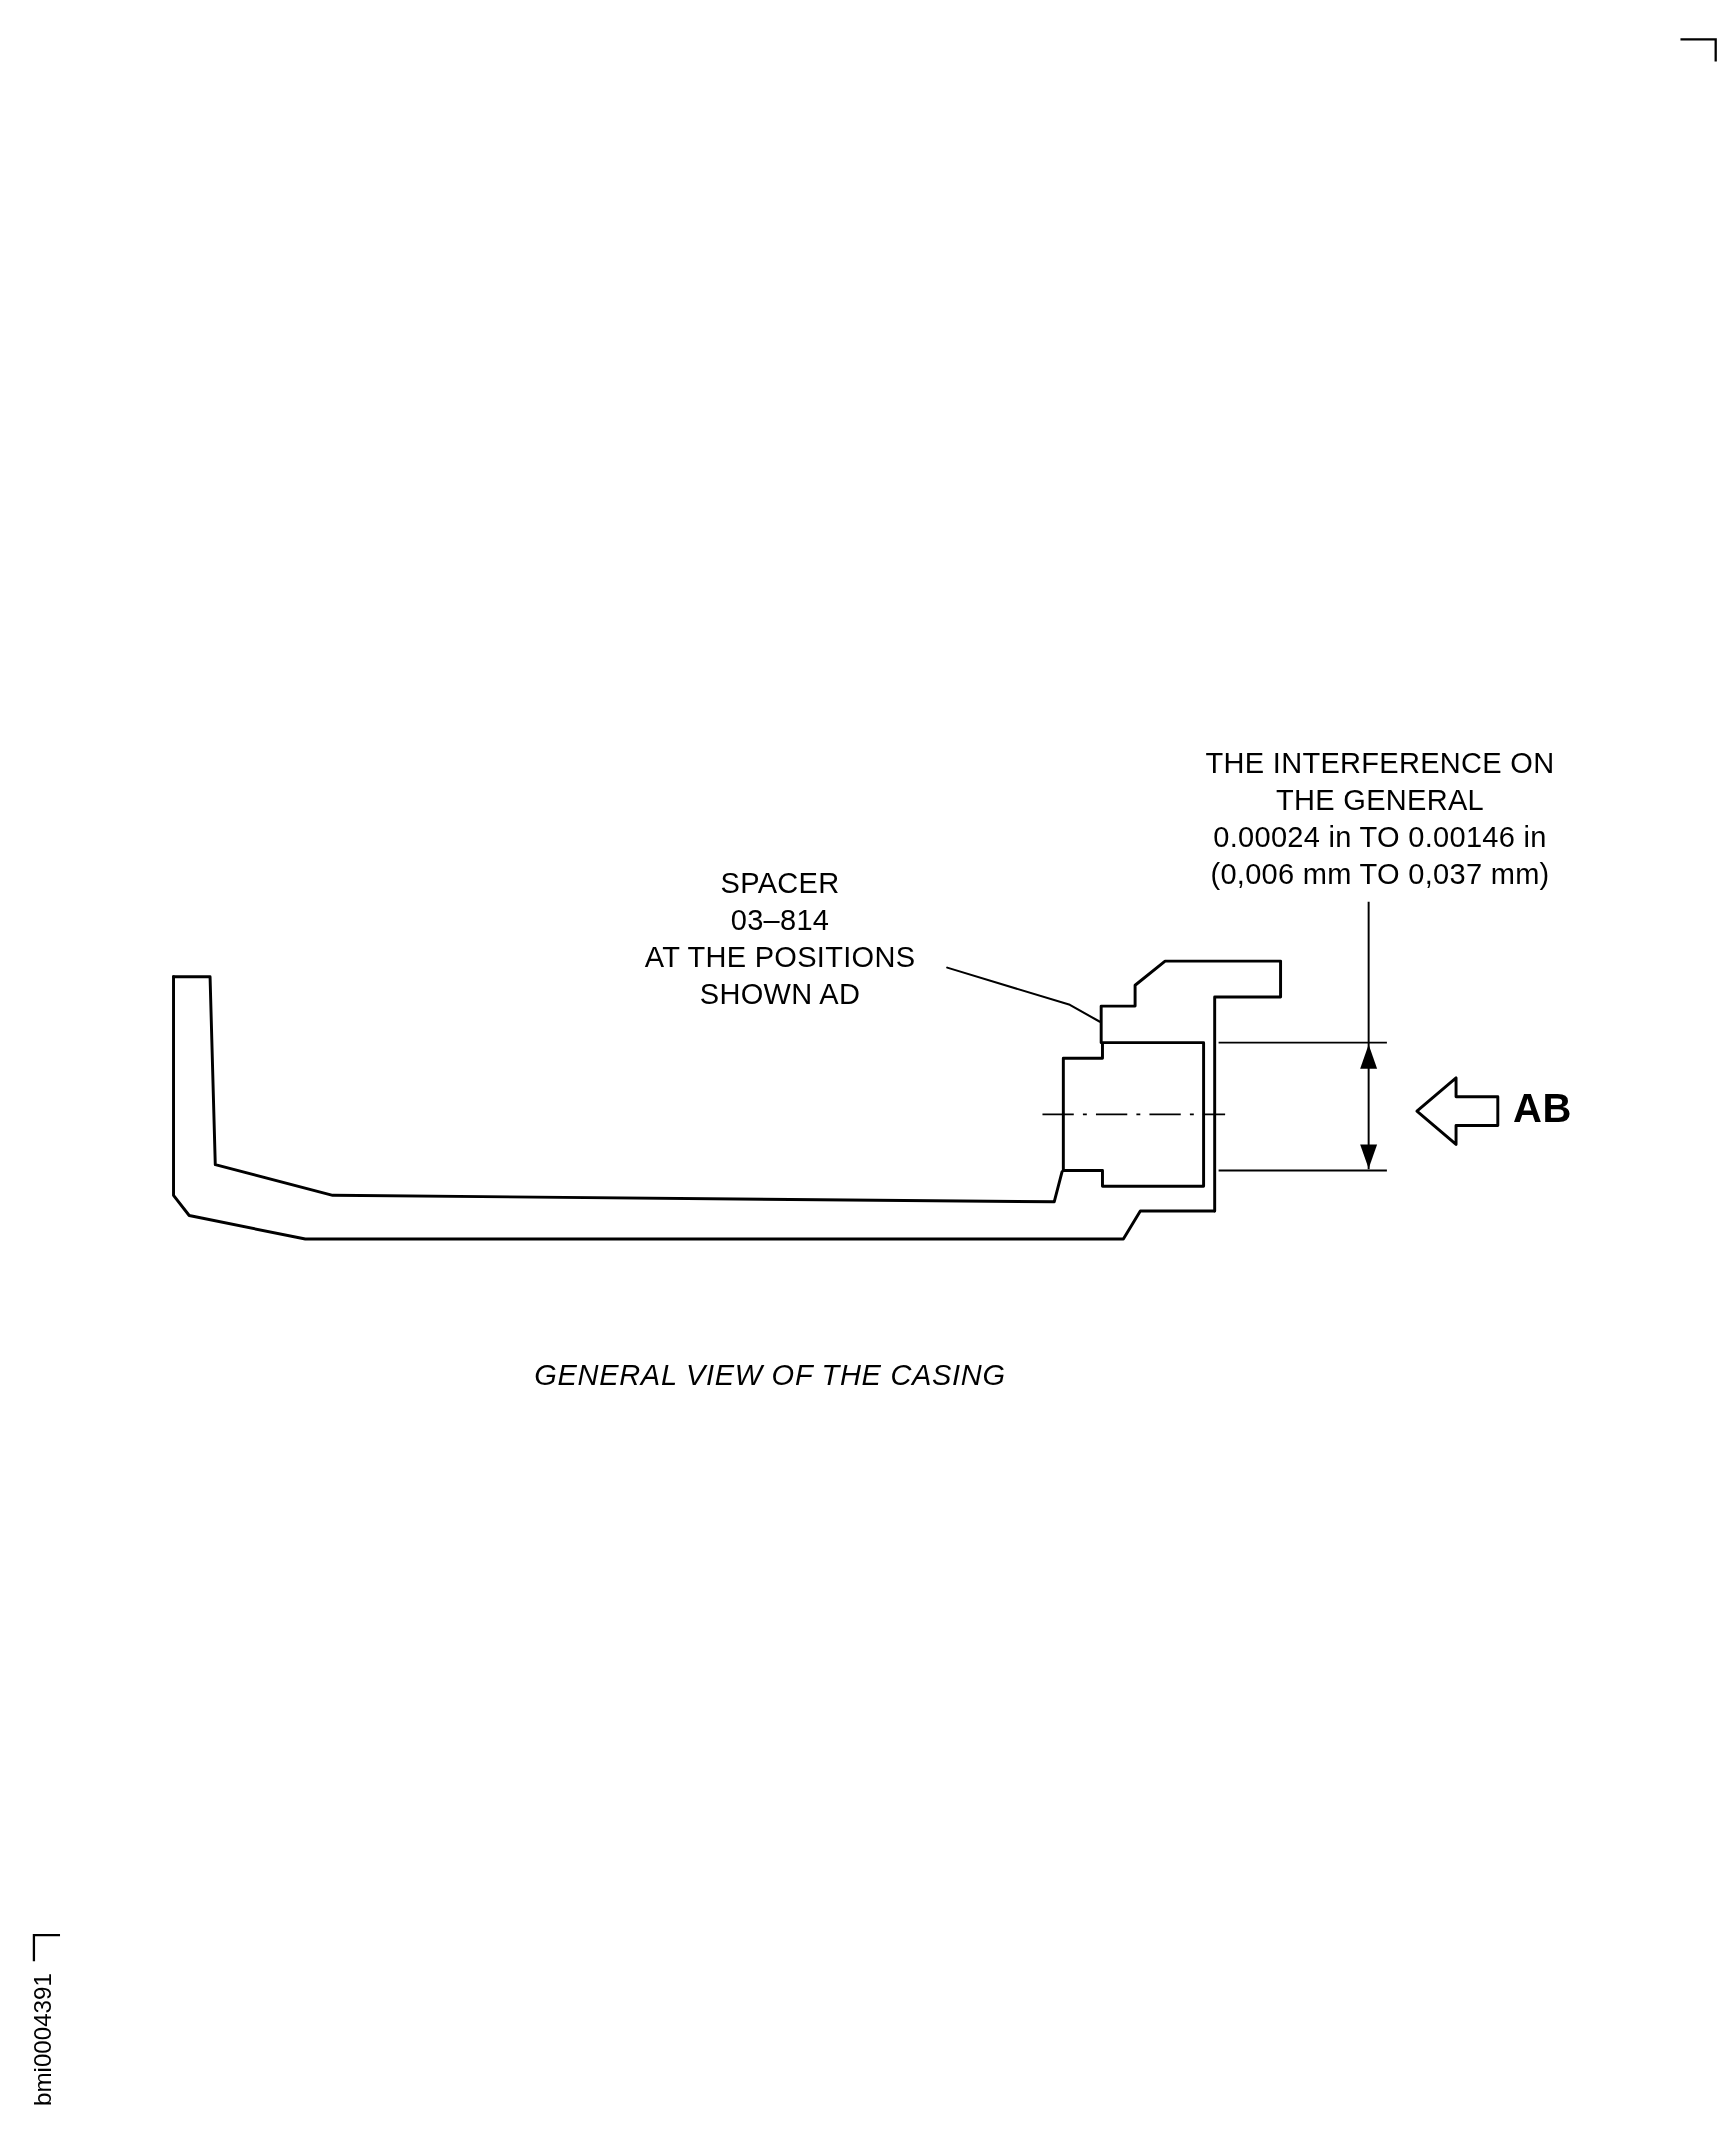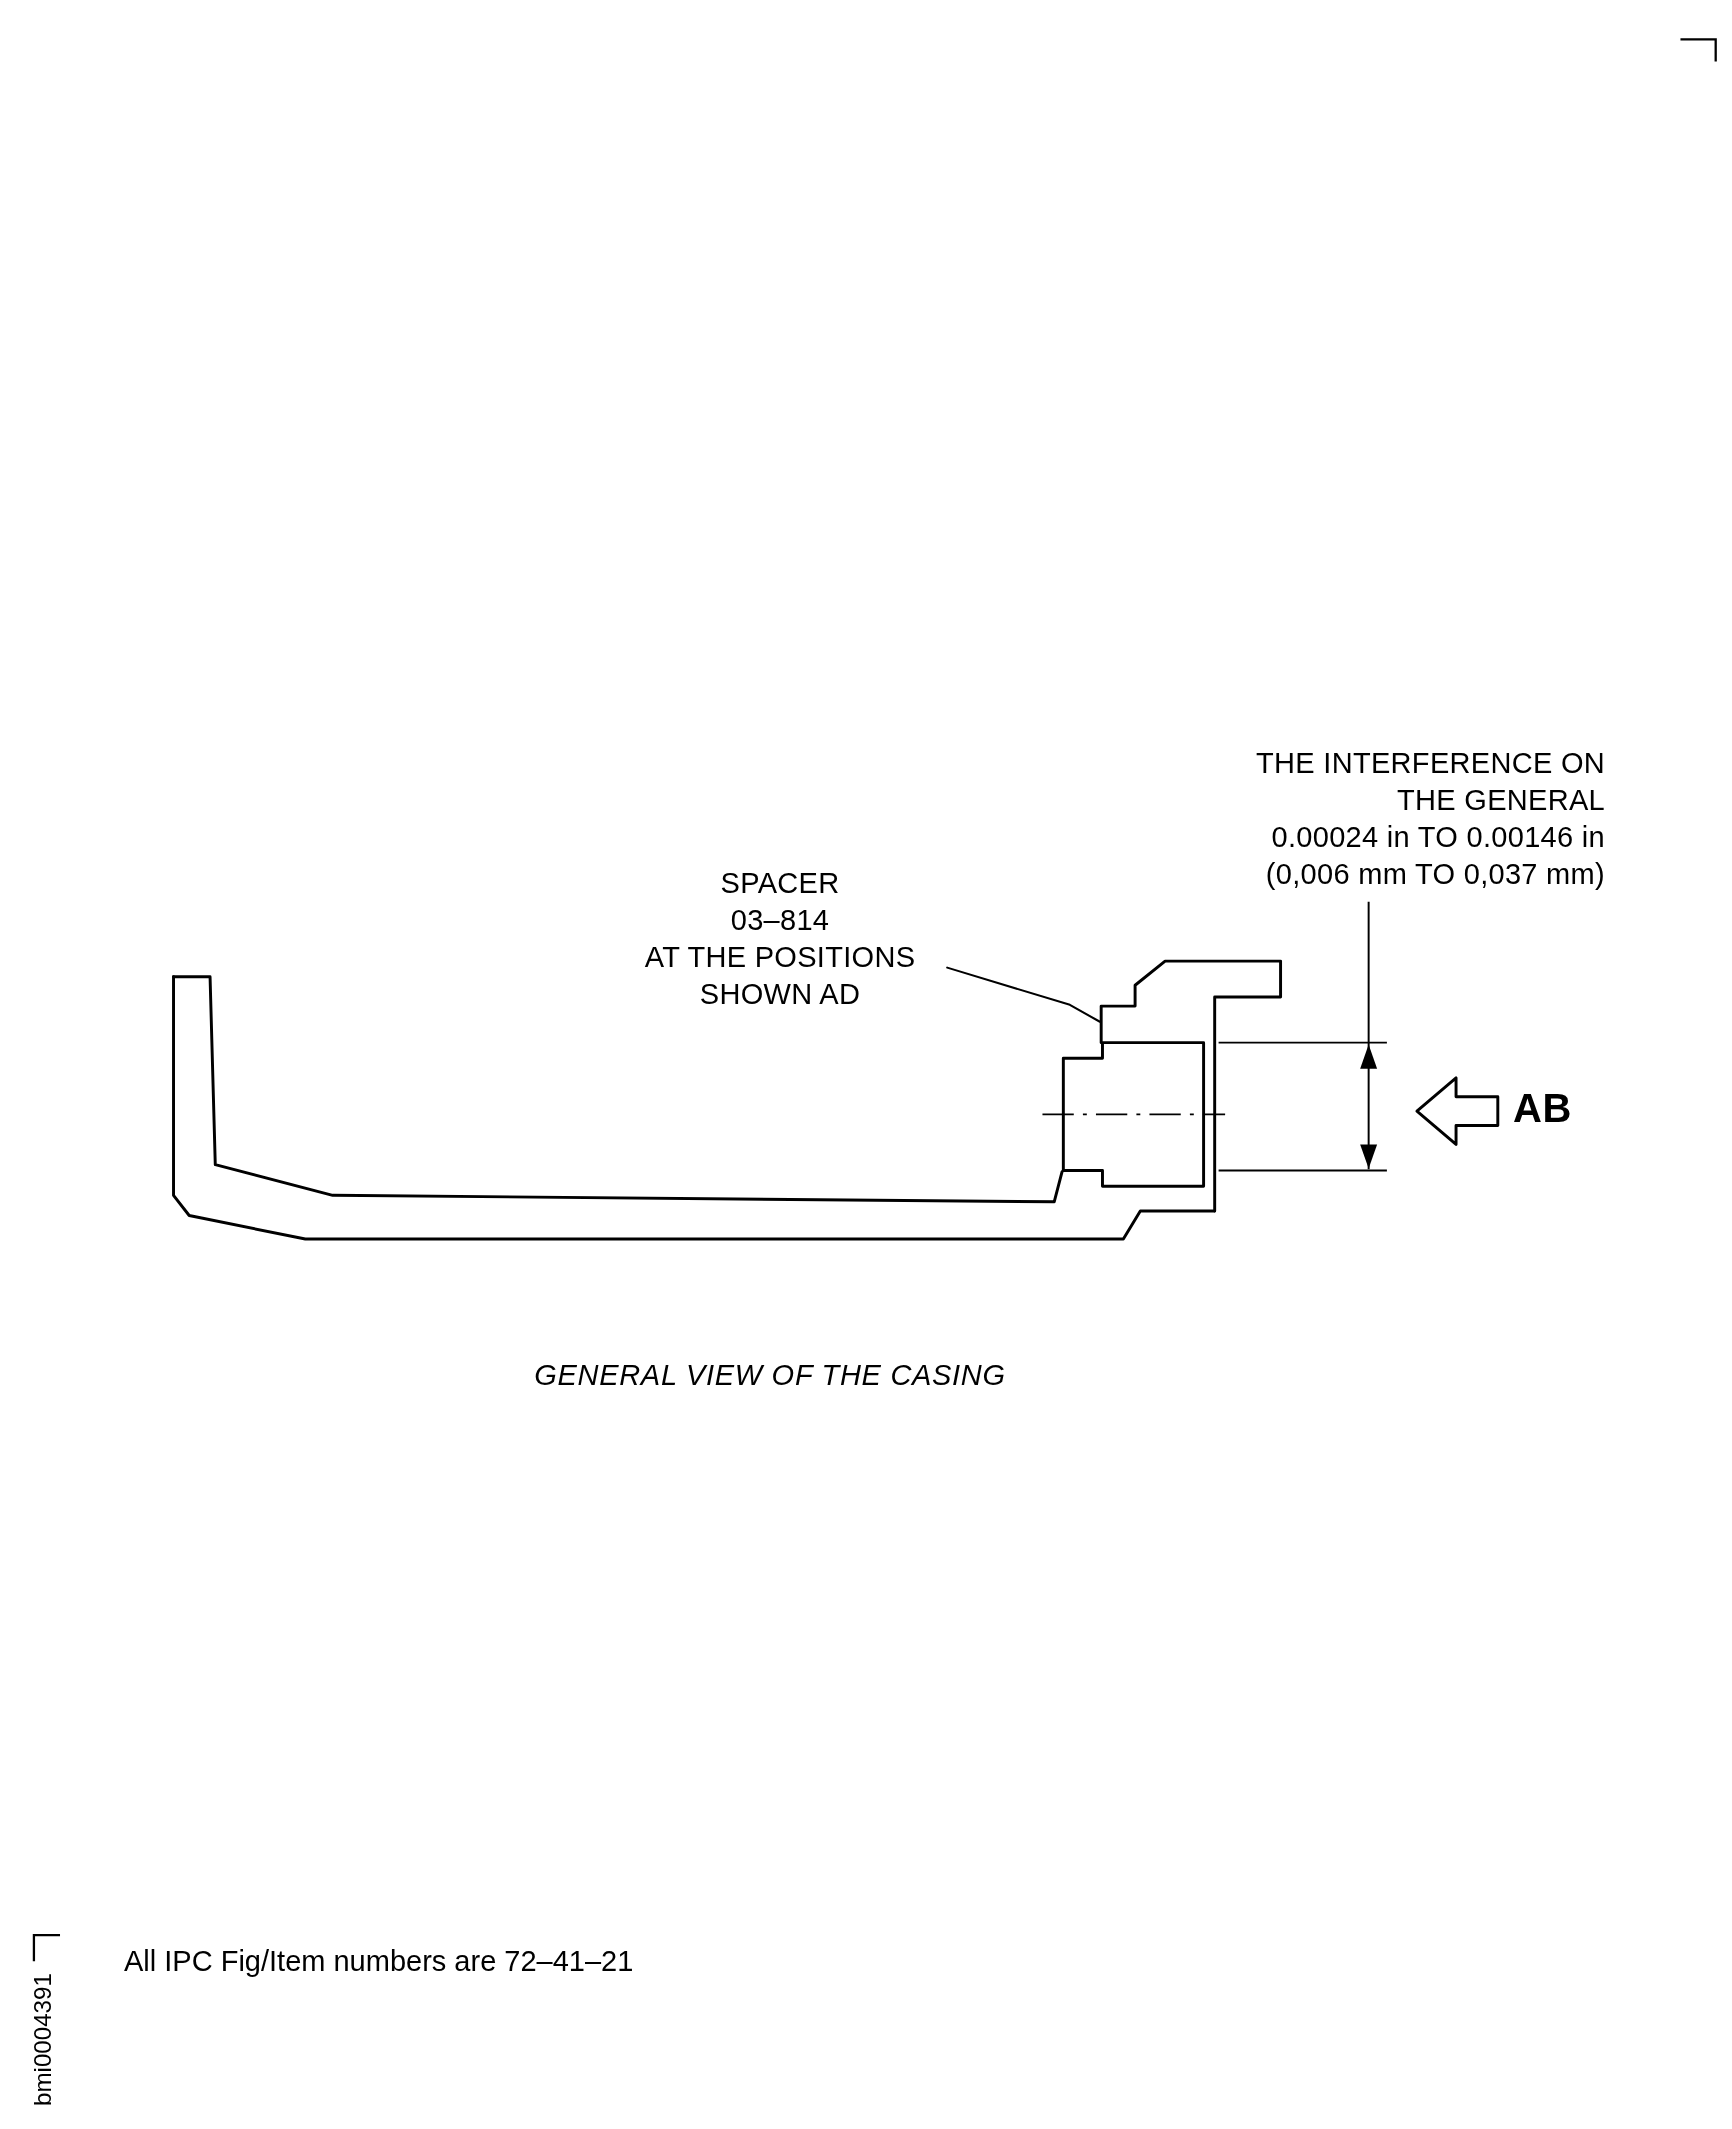--- a/index.html
+++ b/index.html
@@ -14,21 +14,21 @@
   }
   svg.art { position: absolute; left: 0; top: 0; }
   .note {
     position: absolute;
     text-align: center;
     font-size: 29px;
     line-height: 37px;
     letter-spacing: 0.3px;
     white-space: nowrap;
   }
-  .interference-note { left: 1155px; top: 745px; width: 450px; text-align: right; }
+  .interference-note { left: 1155px; top: 745px; width: 450px; }
   .spacer-note      { left: 607px;  top: 865px; width: 346px; text-align: center; }
   .ab-label {
     position: absolute;
     left: 1513px;
     top: 1086px;
     font-size: 40px;
     font-weight: bold;
     letter-spacing: 0.7px;
     text-align: center;
   }
@@ -99,17 +99,16 @@
     <div>03–814</div>
     <div>AT THE POSITIONS</div>
     <div>SHOWN AD</div>
   </div>
 
   <div class="ab-label">AB</div>
 
   <div class="caption">GENERAL VIEW OF THE CASING</div>
 
   <div class="footnote">
-    <div>All IPC Fig/Item numbers are 72–41–21</div>
   </div>
 
 </div>
 
 
 </body></html>

